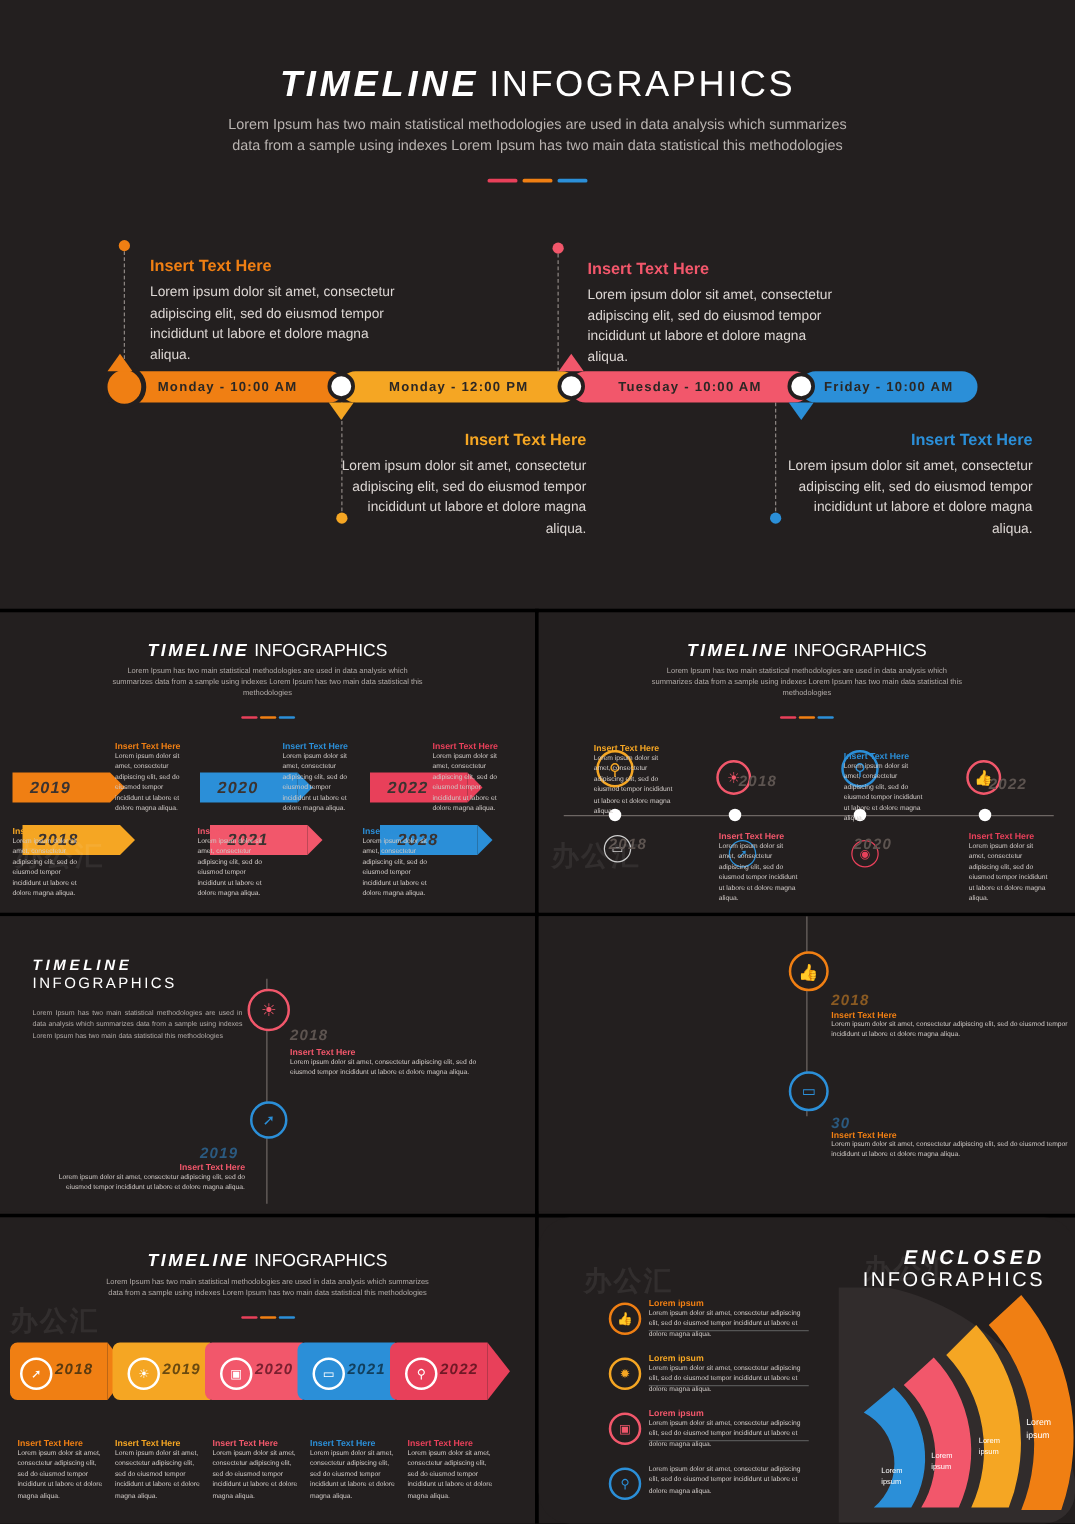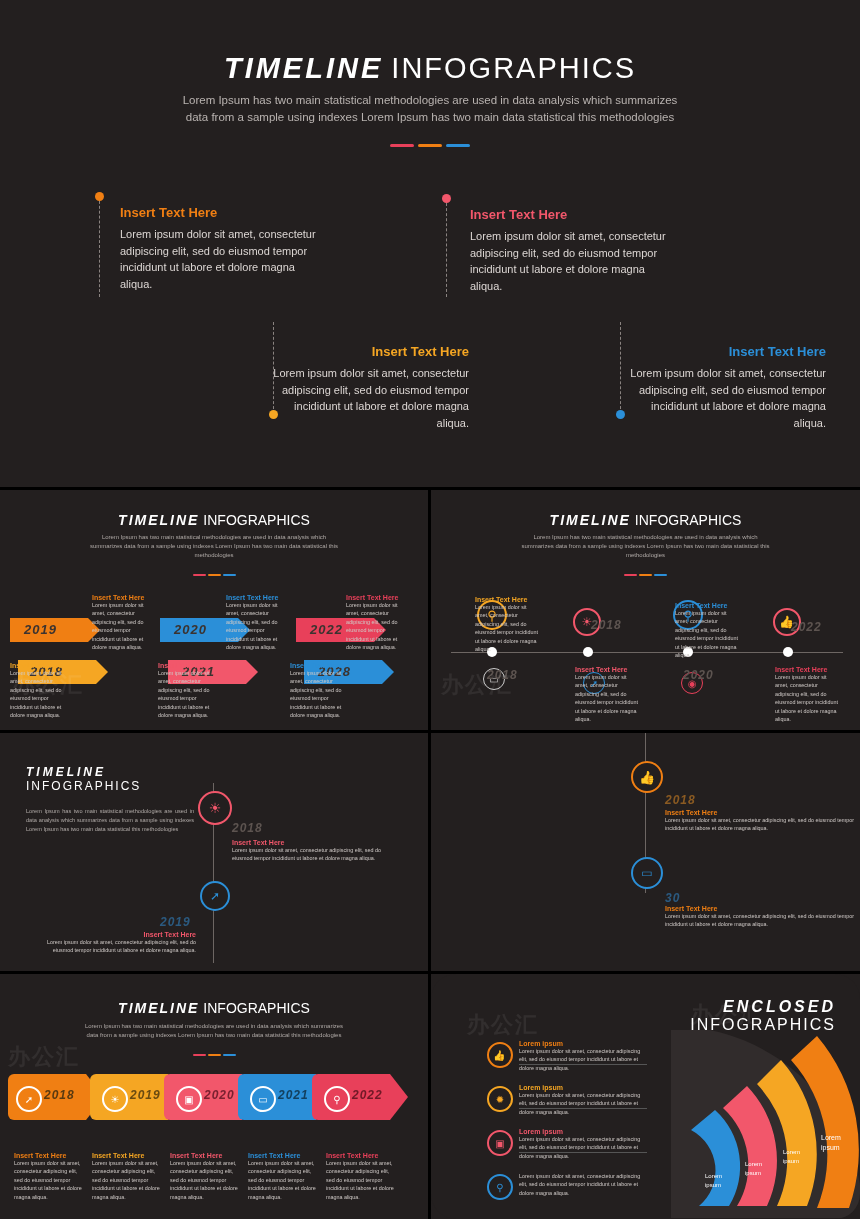--- a/index.html
+++ b/index.html
@@ -91,20 +91,36 @@
 
     <div class="stem" style="left:446px;top:198px;height:99px;"></div>
     <div class="tip" style="left:442px;top:194px;background:#F2576B;"></div>
 
     <div class="stem" style="left:273px;top:322px;height:92px;"></div>
     <div class="tip" style="left:269px;top:410px;background:#F5A623;"></div>
 
     <div class="stem" style="left:620px;top:322px;height:92px;"></div>
     <div class="tip" style="left:616px;top:410px;background:#2B8FD8;"></div>
 
+    <div class="bar">
+      <div class="seg" style="left:0px;width:188px;background:#F07F13;">Monday  -  10:00 AM</div>
+      <div class="seg" style="left:184px;width:190px;background:#F5A623;">Monday -   12:00 PM</div>
+      <div class="seg" style="left:368px;width:192px;background:#F2576B;">Tuesday -  10:00 AM</div>
+      <div class="seg" style="left:552px;width:142px;background:#2B8FD8;">Friday  -  10:00 AM</div>
+
+      <div class="knob" style="left:-6px;background:#F07F13;"></div>
+      <div class="knob sm" style="left:174px;background:#fff;"></div>
+      <div class="knob sm" style="left:358px;background:#fff;"></div>
+      <div class="knob sm" style="left:542px;background:#fff;"></div>
+
+      <div class="tri" style="left:175px;top:25px;border-left:10px solid transparent;border-right:10px solid transparent;border-top:14px solid #F5A623;"></div>
+      <div class="tri" style="left:359px;top:-14px;border-left:10px solid transparent;border-right:10px solid transparent;border-bottom:14px solid #F2576B;"></div>
+      <div class="tri" style="left:543px;top:25px;border-left:10px solid transparent;border-right:10px solid transparent;border-top:14px solid #2B8FD8;"></div>
+      <div class="tri" style="left:-2px;top:-14px;border-left:10px solid transparent;border-right:10px solid transparent;border-bottom:14px solid #F07F13;"></div>
+    </div>
   </div>
 
   <div class="sep-h" style="top:487px;"></div>
   <div class="sep-h" style="top:730px;"></div>
   <div class="sep-h" style="top:971px;"></div>
   <div class="sep-v" style="left:428px;top:487px;height:732px;"></div>
 
   <div class="cell" style="left:0;top:490px;width:428px;height:240px;">
     <div class="mini-title" style="margin-top:22px;">
       <span class="a">TIMELINE</span>

